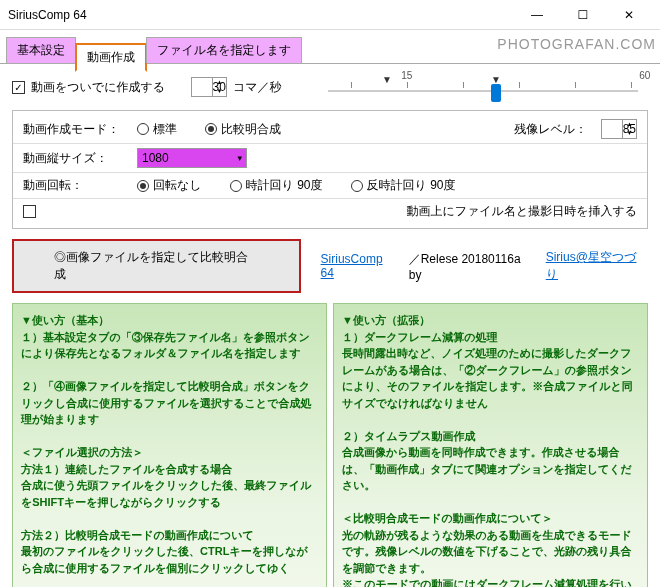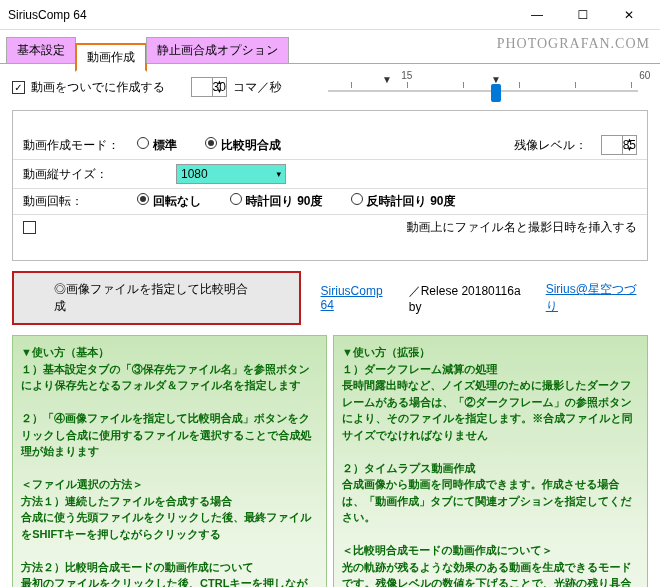--- a/index.html
+++ b/index.html
@@ -3,41 +3,41 @@
 <meta charset="utf-8">
 <style>
 * { box-sizing: border-box; margin: 0; padding: 0; }
 body { font-family: "Meiryo", "MS PGothic", sans-serif; font-size: 12px; background: #fff; width: 660px; }
 .titlebar { height: 30px; display: flex; align-items: center; padding: 0 8px; background: #fff; border-bottom: 1px solid #ddd; }
 .titlebar .title { flex: 1; font-size: 12px; }
 .titlebar .ctrl { width: 46px; height: 30px; display: flex; align-items: center; justify-content: center; font-family: Arial; }
 .tabs { display: flex; align-items: flex-end; padding: 4px 6px 0 6px; border-bottom: 1px solid #aaa; position: relative; }
 .tab { padding: 4px 10px; border: 1px solid #aaa; border-bottom: none; background: #f0abfc; font-size: 12px; margin-right: -1px; position: relative; }
 .tab.active { background: #fff; border: 2px solid #e67817; border-bottom: 2px solid #fff; top: 9px; }
-.brand { position: absolute; right: 10px; top: 6px; color: #999; font-family: Liberation Serif, serif; font-size: 14px; letter-spacing: 1px; }
+.brand { position: absolute; right: 4px; top: 6px; color: #999; font-family: Liberation Sans, sans-serif; font-size: 14px; letter-spacing: 1px; }
 .content { padding: 8px 12px; }
 .toprow { display: flex; align-items: center; gap: 6px; margin-bottom: 8px; }
 .checkbox { width: 13px; height: 13px; border: 1px solid #333; display: inline-flex; align-items: center; justify-content: center; font-size: 10px; }
 .numbox { width: 36px; height: 20px; border: 1px solid #999; display: flex; align-items: center; justify-content: flex-end; position: relative; }
 .numbox .spin { position: absolute; right: 0; top: 0; bottom: 0; width: 14px; display: flex; flex-direction: column; }
 .numbox .spin div { flex:1; border-left: 1px solid #999; font-size: 6px; text-align: center; line-height: 8px; }
 .slider-wrap { flex: 1; margin-left: 30px; height: 30px; position: relative; }
 .slider-track { position: absolute; left: 10px; right: 10px; top: 18px; height: 2px; background: #ccc; }
 .slider-tick { position: absolute; top: 10px; width: 1px; height: 6px; background: #888; }
 .slider-num { position: absolute; top: -2px; font-size: 10px; color: #555; transform: translateX(-50%); }
 .slider-arrow { position: absolute; top: 2px; font-size: 10px; color: #333; transform: translateX(-50%); }
 .slider-thumb { position: absolute; top: 12px; width: 10px; height: 18px; background: #0078d7; border-radius: 2px; transform: translateX(-50%); }
-.formbox { border: 1px solid #bbb; padding: 20px 0; margin-bottom: 6px; }
+.formbox { border: 1px solid #bbb; padding: 4px 0; margin-bottom: 6px; }
 .formrow { display: flex; align-items: center; padding: 4px 10px; border-bottom: 1px solid #ddd; gap: 14px; }
 .formrow:last-child { border-bottom: none; justify-content: space-between; }
 .flabel { width: 100px; }
 .radio { width: 12px; height: 12px; border: 1px solid #333; border-radius: 50%; display: inline-flex; align-items: center; justify-content: center; margin-right: 4px; vertical-align: middle; }
 .radio .dot { width: 6px; height: 6px; background: #333; border-radius: 50%; }
-.ropt { display: inline-flex; margin-right: 14px; font-weight: bold; }
-.combo { width: 110px; height: 20px; border: 1px solid #999; display: flex; align-items: center; padding: 0 4px; position: relative; background: #5eead4; margin-left: 39px; }
+.ropt { display: inline-flex; align-items: center; margin-right: 14px; }
+.combo { width: 110px; height: 20px; border: 1px solid #999; display: flex; align-items: center; padding: 0 4px; position: relative; background: #d946ef; }
 .combo .arr { position: absolute; right: 4px; font-size: 9px; }
 .bigbtn { border: 2px solid #b91c1c; background: #e8e8e8; padding: 8px 40px; font-size: 12px; display: inline-flex; align-items: center; gap: 4px; }
 .action-row { display: flex; align-items: center; gap: 10px; margin: 10px 0; }
 .link { color: #0066cc; text-decoration: underline; }
 .help-panels { display: flex; gap: 6px; }
 .panel { flex: 1; background: linear-gradient(to bottom, #c8e6b8 0%, #eaf5e2 60%, #f5faf0 100%); border: 1px solid #9cc98a; padding: 8px; font-size: 11px; line-height: 1.5; }
 .panel .heavy { color: #0a6b0a; font-weight: bold; }
 .panel .boxtext { font-size: 15px; font-weight: bold; text-align: center; margin-top: 10px; color: #222; }
 </style>
 </head>
@@ -46,21 +46,21 @@
 <div class="titlebar">
   <span class="title">SiriusComp 64</span>
   <div class="ctrl">—</div>
   <div class="ctrl">☐</div>
   <div class="ctrl">✕</div>
 </div>
 
 <div class="tabs">
   <div class="tab">基本設定</div>
   <div class="tab active">動画作成</div>
-  <div class="tab">静止画合成オプション</div>
+  <div class="tab">ファイル名を指定します</div>
   <div class="brand">PHOTOGRAFAN.COM</div>
 </div>
 
 <div class="content">
   <div class="toprow">
     <span class="checkbox">✓</span>
     <span>動画をついでに作成する</span>
     <span style="width:14px"></span>
     <div class="numbox">
       <span>30</span>

